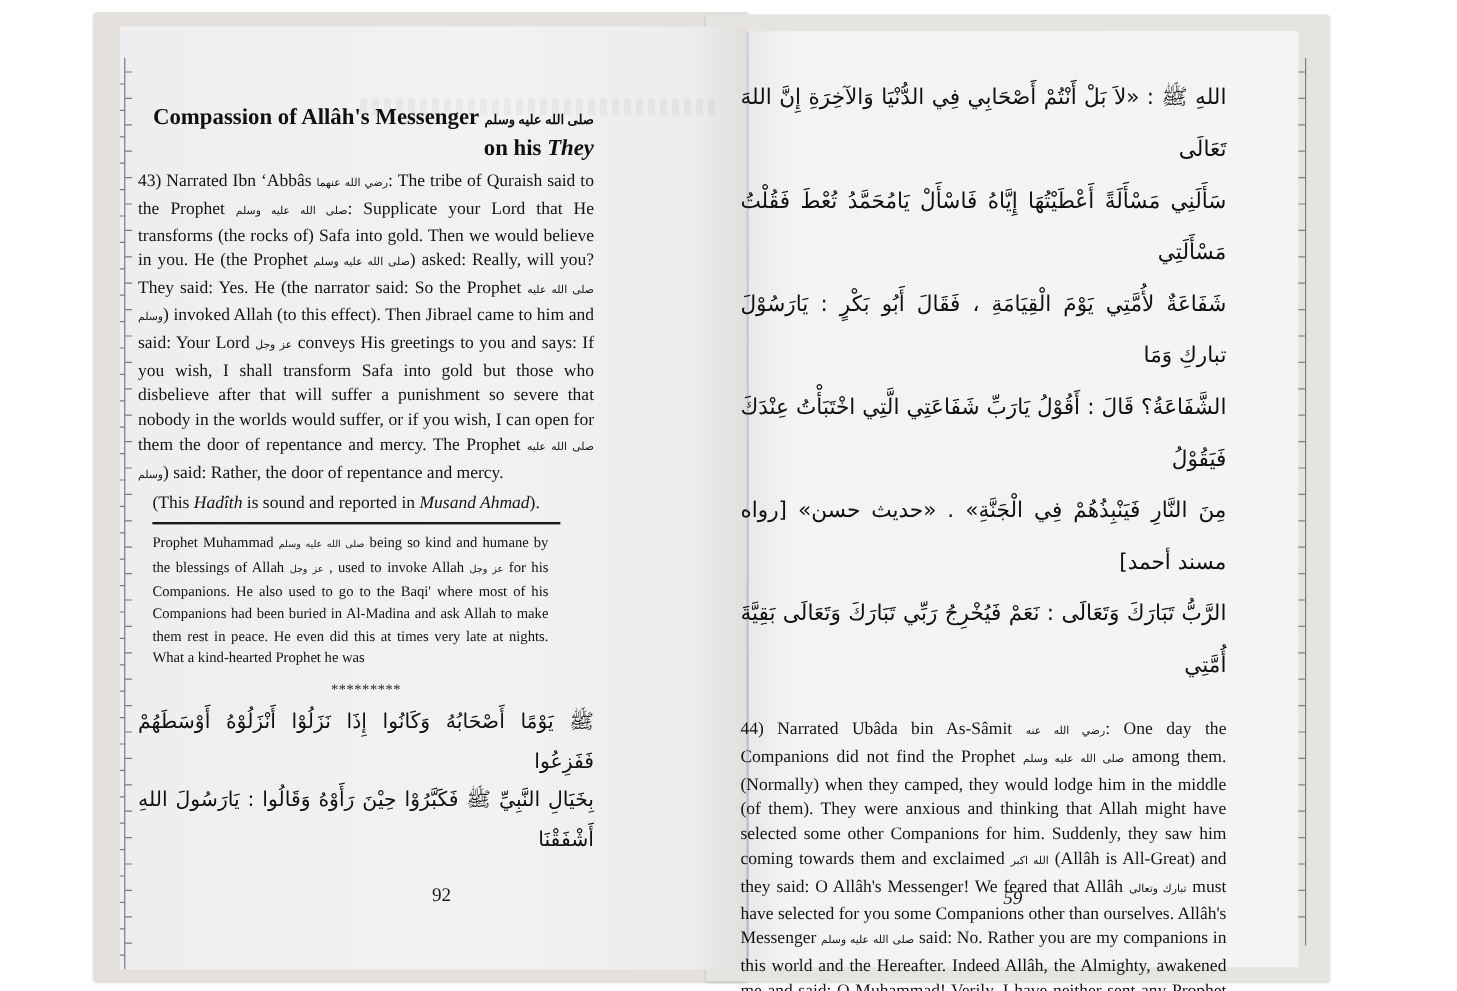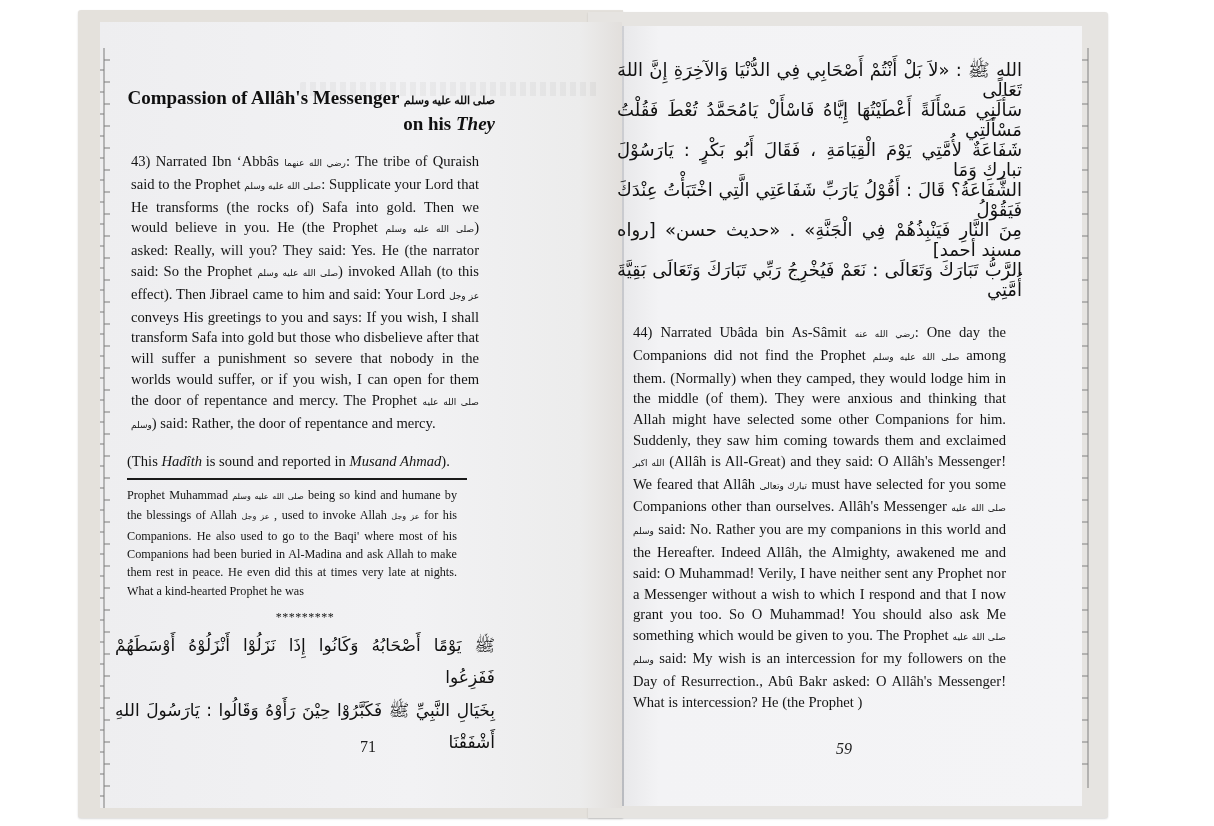--- a/index.html
+++ b/index.html
@@ -90,21 +90,21 @@
     .heading .ar {
       font-size: 11px;
       font-weight: bold;
     }
     .heading i { font-style: italic; }
     .para {
       font-size: 14.6px;
       line-height: 20.8px;
       text-align: justify;
       text-align-last: left;
-      margin: 16px;
+      margin: 0;
     }
     .para .ar-inline {
       font-size: 9px;
       font-family: "DejaVu Sans", sans-serif;
     }
     .source-note {
       font-size: 14.6px;
       line-height: 20.8px;
       margin: 2px 0 0 12px;
     }
@@ -134,21 +134,21 @@
       direction: rtl;
       text-align: justify;
       text-align-last: right;
       font-family: "DejaVu Sans", sans-serif;
       font-size: 17px;
       line-height: 32.5px;
       color: #111;
     }
     .right-arabic {
       font-size: 18px;
-      line-height: 20px;
+      line-height: 43px;
     }
     .page-number {
       position: absolute;
       font-size: 16px;
       color: #1b1b1b;
     }
     .pn-left { left: 360px; top: 738px; }
     .pn-right { left: 836px; top: 740px; font-style: italic; }
     .bleed {
       position: absolute;
@@ -208,21 +208,21 @@
   <p class="footnote">
     <span>Prophet Muhammad </span><span class="ar-inline">صلى الله عليه وسلم</span><span> being so kind and humane by the blessings of Allah </span><span class="ar-inline">عز وجل</span><span> , used to invoke Allah </span><span class="ar-inline">عز وجل</span><span> for his Companions. He also used to go to the Baqi' where most of his Companions had been buried in Al-Madina and ask Allah to make them rest in peace. He even did this at times very late at nights. What a kind-hearted Prophet he was</span>
   </p>
   <div class="stars">*********</div>
   <div class="arabic-block">
     <div>ﷺ يَوْمًا أَصْحَابُهُ وَكَانُوا إِذَا نَزَلُوْا أَنْزَلُوْهُ أَوْسَطَهُمْ فَفَزِعُوا</div>
     <div>بِخَيَالِ النَّبِيِّ ﷺ فَكَبَّرُوْا حِيْنَ رَأَوْهُ وَقَالُوا : يَارَسُولَ اللهِ أَشْفَقْنَا</div>
 
   </div>
 </div>
-<div class="page-number pn-left">71</div>
+<div class="page-number pn-left">92</div>
 
 <div class="page-inner-right">
   <div class="arabic-block right-arabic">
     <div>اللهِ ﷺ : «لاَ بَلْ أَنْتُمْ أَصْحَابِي فِي الدُّنْيَا وَالآخِرَةِ إِنَّ اللهَ تَعَالَى</div>
     <div>سَأَلَنِي مَسْأَلَةً أَعْطَيْتُهَا إِيَّاهُ فَاسْأَلْ يَامُحَمَّدُ تُعْطَ فَقُلْتُ مَسْأَلَتِي</div>
     <div>شَفَاعَةٌ لأُمَّتِي يَوْمَ الْقِيَامَةِ ، فَقَالَ أَبُو بَكْرٍ : يَارَسُوْلَ تباركِ وَمَا</div>
     <div>الشَّفَاعَةُ؟ قَالَ : أَقُوْلُ يَارَبِّ شَفَاعَتِي الَّتِي اخْتَبَأْتُ عِنْدَكَ فَيَقُوْلُ</div>
     <div>مِنَ النَّارِ فَيَنْبِذُهُمْ فِي الْجَنَّةِ» . «حديث حسن» [رواه مسند أحمد]</div>
     <div>الرَّبُّ تَبَارَكَ وَتَعَالَى : نَعَمْ فَيُخْرِجُ رَبِّي تَبَارَكَ وَتَعَالَى بَقِيَّةَ أُمَّتِي</div>
   </div>

